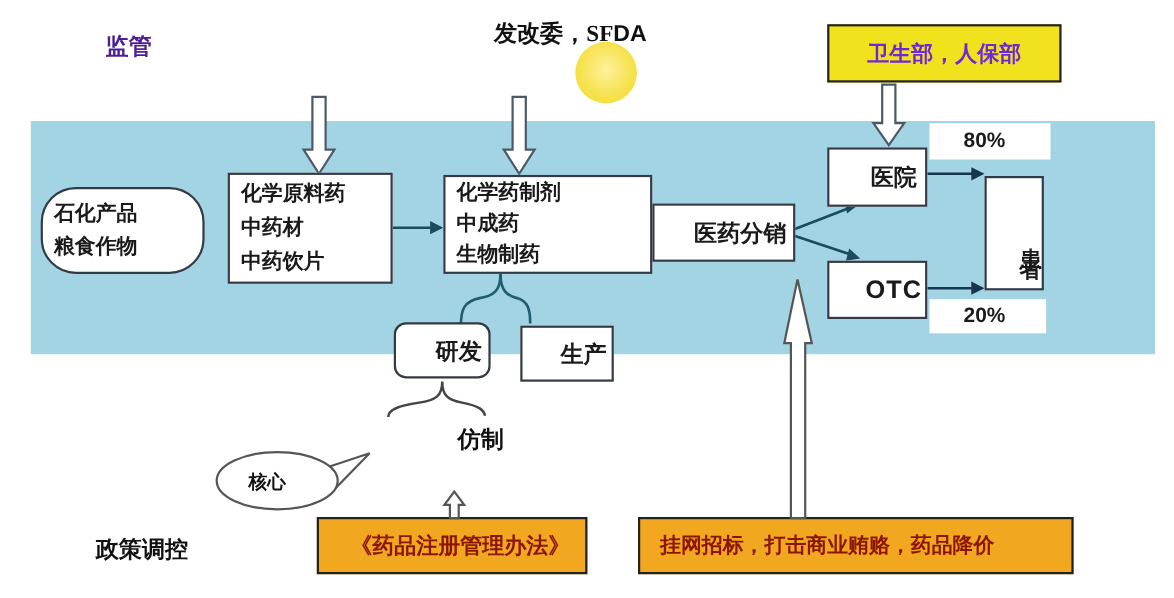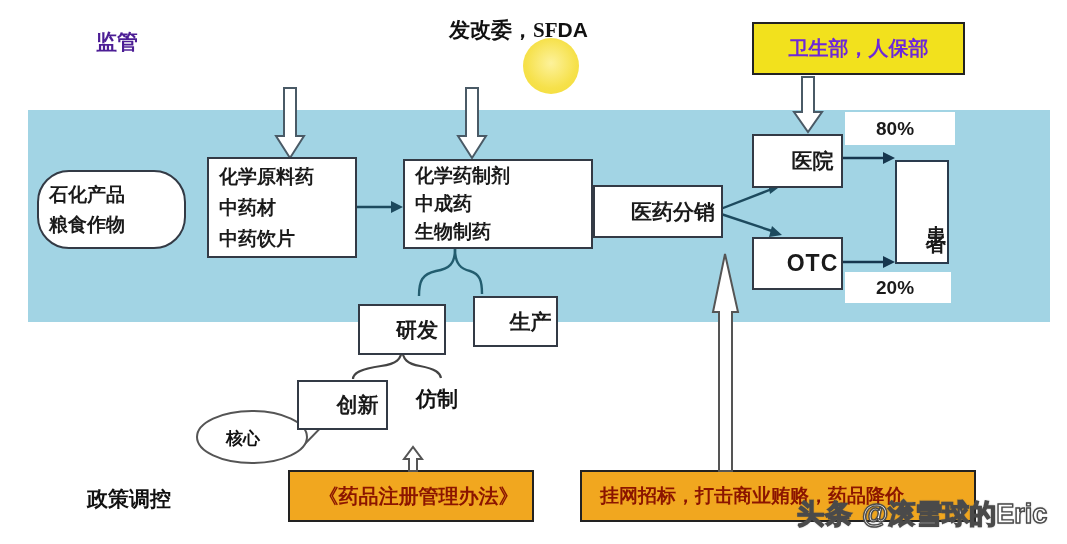--- a/index.html
+++ b/index.html
@@ -104,40 +104,36 @@
   <div class="box centered cjk" style="left:752px;top:134px;width:91px;height:54px;">医院</div>
 
   <div class="box centered" style="left:752px;top:237px;width:91px;height:53px;font-size:23px;letter-spacing:1px;">OTC</div>
 
   <div class="box patient cjk" style="left:895px;top:160px;width:54px;height:104px;border-color:#2a3b4d;">患者</div>
 
   <div class="box plain pct" style="left:845px;top:112px;width:110px;height:33px;">80%</div>
 
   <div class="box plain pct" style="left:845px;top:272px;width:106px;height:31px;">20%</div>
 
-  <div class="box centered cjk" style="left:358px;top:304px;width:88px;height:51px;">研发</div>
+  <div class="box centered cjk" style="left:358px;top:293px;width:88px;height:51px;border-radius:11px;">研发</div>
 
   <div class="box centered cjk" style="left:473px;top:296px;width:85px;height:51px;">生产</div>
 
-  <div class="box centered cjk" style="left:297px;top:380px;width:91px;height:50px;">创新</div>
 
   <div class="lbl cjk generic-lbl" style="left:416px;top:385px;">仿制</div>
 
   <div class="lbl cjk" style="left:226px;top:427px;font-size:17px;z-index:2;">核心</div>
 
   <div class="lbl cjk" style="left:87px;top:485px;font-size:21px;">政策调控</div>
 
   <div class="orangebox cjk" style="left:288px;top:470px;width:246px;height:52px;justify-content:center;font-size:20px;padding-left:15px;">《药品注册管理办法》</div>
 
   <div class="orangebox cjk" style="left:580px;top:470px;width:396px;height:52px;padding-left:18px;font-size:19px;align-items:flex-start;flex-direction:column;justify-content:center;">挂网招标，打击商业贿赂，药品降价</div>
 
   <svg class="layer over" viewBox="0 0 1067 544">
 
     <polygon points="719,471 719,312 713,312 725,254 738,312 732,312 732,471" fill="#ffffff" stroke="#555" stroke-width="2"></polygon>
 
     <polygon points="409,471 409,459 404,459 413,447 422,459 417,459 417,471" fill="#ffffff" stroke="#555" stroke-width="2"></polygon>
   </svg>
 
-  <div class="watermark">
-    <span class="brand cjk">头条</span><span>@滚雪球的Eric</span>
-  </div>
 
 </div>
 
 </body></html>

